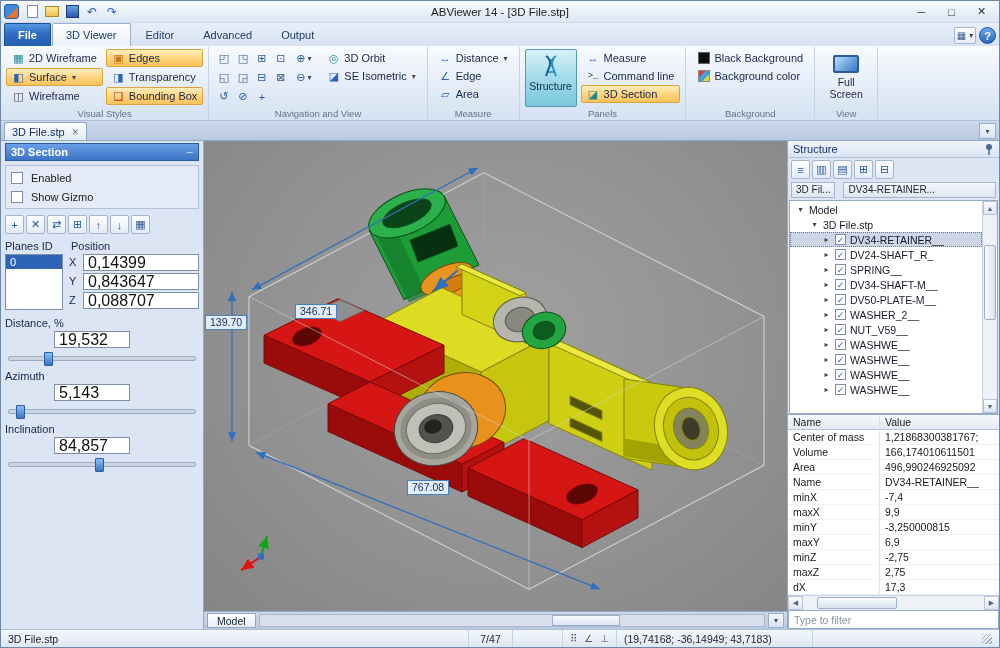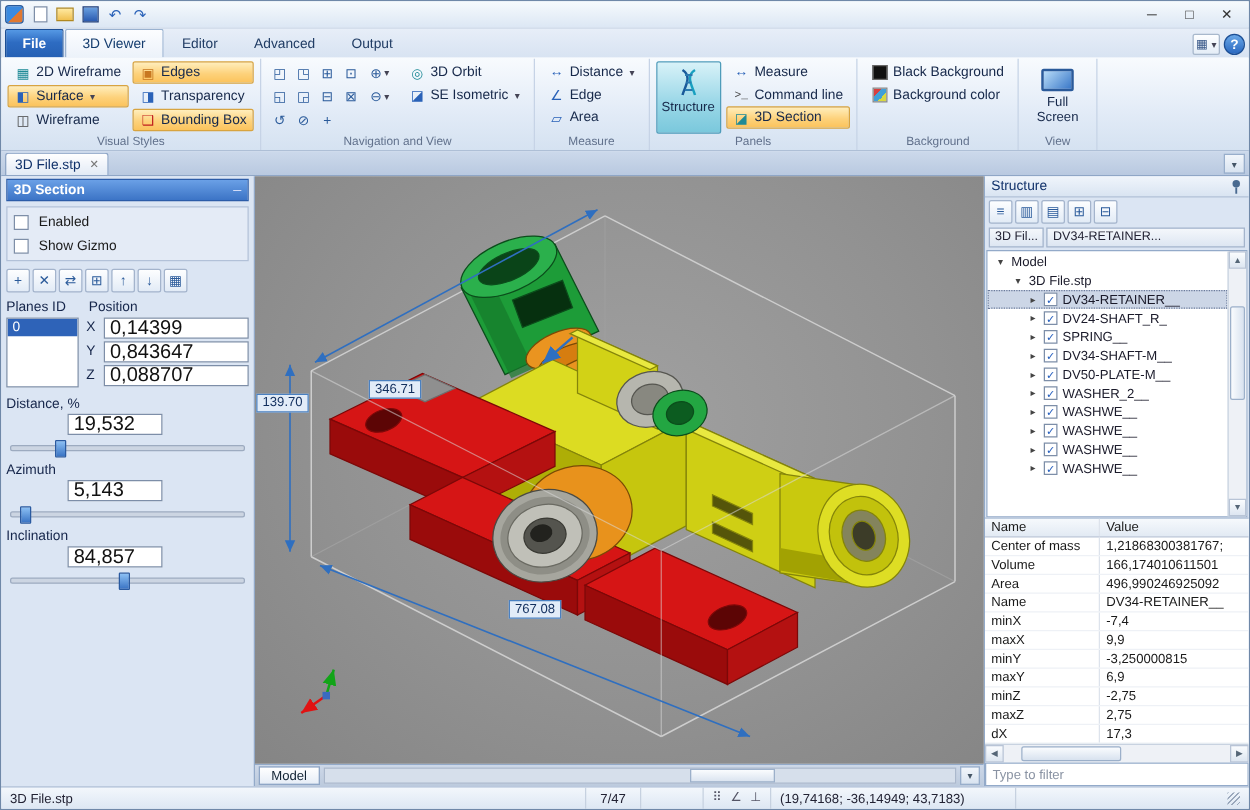--- a/index.html
+++ b/index.html
@@ -95,21 +95,21 @@
 .dim-label{position:absolute;background:#e2ecf8;border:1px solid #4a80c0;color:#122f5e;font-size:10.5px;line-height:13px;height:15px;padding:0 4px}
 .model-strip{height:18px;flex:0 0 18px;background:linear-gradient(#cdd8e8,#bccadd);border-top:1px solid #93aac9;display:flex;align-items:center;padding:0 3px;gap:3px}
 .model-tab{height:15px;display:flex;align-items:center;background:linear-gradient(#ffffff,#e6edf7);border:1px solid #8fa6c6;padding:0 9px;font-size:10.5px;color:#123}
 .strip-scroll{flex:1;height:13px;background:#d6dfeb;border:1px solid #aab8cc;position:relative}
 .strip-thumb{position:absolute;top:0;bottom:0;left:58%;width:68px;background:linear-gradient(#fafcfe,#dbe4f0);border:1px solid #9cb0ca}
 .strip-btn{width:16px;height:15px;display:flex;align-items:center;justify-content:center;border:1px solid #98aecb;background:linear-gradient(#f2f6fb,#d8e3f0);font-size:8px;color:#456}
 
 
 .rp-header{height:17px;flex:0 0 17px;display:flex;align-items:center;justify-content:space-between;padding:0 5px;background:linear-gradient(#f0f5fb,#d9e4f2);border-bottom:1px solid #b2c1d8;color:#10316a}
 .rp-toolbar{display:flex;gap:2px;padding:2px 3px}
-.breadcrumb{display:flex;gap:2px;padding:1px 3px 2px}
+.breadcrumb{display:flex;gap:8px;padding:1px 3px 2px}
 .crumb{height:16px;line-height:14px;background:linear-gradient(#f4f7fb,#dde6f2);border:1px solid #a4b4cc;padding:0 4px;font-size:10px;color:#223;white-space:nowrap;overflow:hidden}
 .crumb.grow{flex:1}
 .tree-area{flex:1;display:flex;min-height:0;background:#fff;border:1px solid #93aac9;margin:0 1px}
 .tree{flex:1;overflow:hidden;padding-top:1px}
 .trow{height:15px;display:flex;align-items:center;gap:4px;font-size:10.5px;color:#1a1a2a;padding-left:6px;white-space:nowrap}
 .trow.file{padding-left:20px}
 .tree-items .trow{padding-left:32px}
 .trow.sel{background:#ccd6e6;outline:1px dotted #6a7a9a;outline-offset:-1px}
 .exp{width:9px;font-size:8px;color:#444;display:inline-block;text-align:center}
 .exp.open::before{content:"▾"}
@@ -150,20 +150,21 @@
 
   <div class="titlebar">
     <div class="app-logo"></div>
     <div class="qat">
       <span class="qat-btn i-page"></span>
       <span class="qat-btn i-folder"></span>
       <span class="qat-btn i-save"></span>
       <span class="qat-btn">↶</span>
       <span class="qat-btn">↷</span>
     </div>
+    <div class="title-text">ABViewer 14 - [3D File.stp]</div>
     <div class="win-controls">
       <span class="win-btn">─</span>
       <span class="win-btn">□</span>
       <span class="win-btn">✕</span>
     </div>
   </div>
 
   <div class="ribbon-tabs">
     <div class="rtabs-list">
 
@@ -611,20 +612,25 @@
                 <span class="tchk"></span>
                 <span class="tlabel">DV50-PLATE-M__</span>
               </div>
 
               <div class="trow item">
                 <span class="exp closed"></span>
                 <span class="tchk"></span>
                 <span class="tlabel">WASHER_2__</span>
               </div>
 
+              <div class="trow item">
+                <span class="exp closed"></span>
+                <span class="tchk"></span>
+                <span class="tlabel">NUT_V59__</span>
+              </div>
 
               <div class="trow item">
                 <span class="exp closed"></span>
                 <span class="tchk"></span>
                 <span class="tlabel">WASHWE__</span>
               </div>
 
               <div class="trow item">
                 <span class="exp closed"></span>
                 <span class="tchk"></span>

